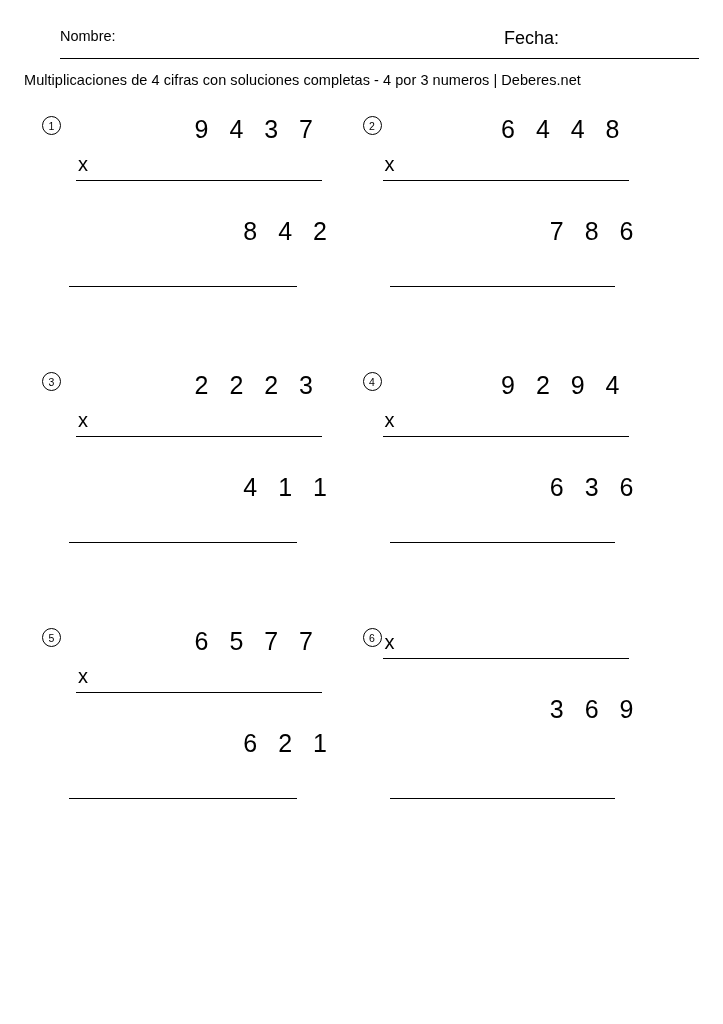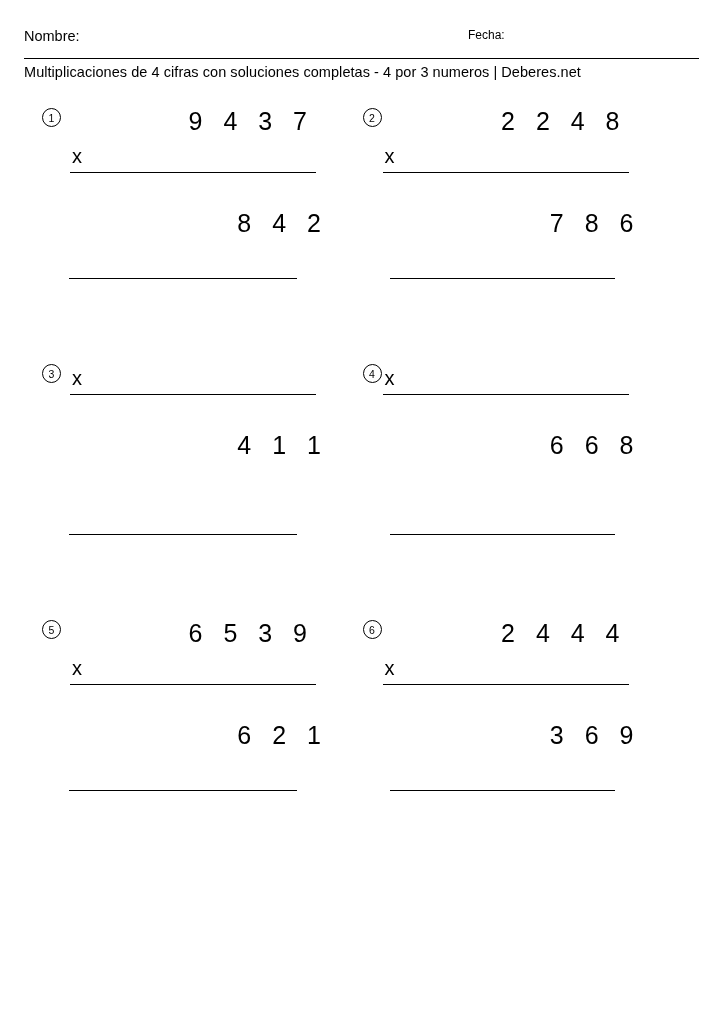--- a/index.html
+++ b/index.html
@@ -22,35 +22,36 @@
     box-sizing: border-box;
     padding: 0 24px;
   }
 
   
   .header-row {
     position: relative;
     height: 36px;
     margin-top: 22px;
     border-bottom: 1.3px solid #000;
+    margin-left: 36px;
   }
   .header-name {
     position: absolute;
     left: 0;
     top: 6px;
     font-size: 14.5px;
   }
   .header-date {
     position: absolute;
     left: 444px;
     top: 6px;
-    font-size: 12px;
+    font-size: 18px;
   }
   .subtitle {
-    margin-top: 5px;
+    margin-top: 13px;
     font-size: 14.5px;
     letter-spacing: 0.05px;
   }
 
   
   .grid {
     margin-top: 24px;
   }
   .prob-row {
     display: flex;
@@ -75,21 +76,21 @@
     font-size: 10.5px;
     line-height: 19px;
     text-align: center;
     box-sizing: border-box;
   }
   .prob-col-right .num-badge { left: 1px; }
 
   .calc {
     position: absolute;
     top: 0;
-    left: 46px;
+    left: 52px;
     width: 246px;
   }
   .prob-col-right .calc { left: 21px; }
 
   .line-top {
     text-align: right;
     font-size: 25px;
     letter-spacing: 7px;
     padding-right: 2px;
     height: 34px;
@@ -146,69 +147,70 @@
           <div class="line-bottom">
             <span class="mul-sign">x</span>
             <span>8 4 2</span>
           </div>
         </div>
         <div class="answer-rule"></div>
       </div>
       <div class="prob prob-col-right">
         <div class="num-badge">2</div>
         <div class="calc">
-          <div class="line-top">2 2 4 8</div>
+          <div class="line-top">6 4 4 8</div>
           <div class="line-bottom">
             <span class="mul-sign">x</span>
             <span>7 8 6</span>
           </div>
         </div>
         <div class="answer-rule"></div>
       </div>
     </div>
 
     <div class="prob-row">
       <div class="prob prob-col-left">
         <div class="num-badge">3</div>
         <div class="calc">
+          <div class="line-top">2 2 2 3</div>
           <div class="line-bottom">
             <span class="mul-sign">x</span>
             <span>4 1 1</span>
           </div>
         </div>
         <div class="answer-rule"></div>
       </div>
       <div class="prob prob-col-right">
         <div class="num-badge">4</div>
         <div class="calc">
-          <div class="line-bottom">
-            <span class="mul-sign">x</span>
-            <span>6 6 8</span>
+          <div class="line-top">9 2 9 4</div>
+          <div class="line-bottom">
+            <span class="mul-sign">x</span>
+            <span>6 3 6</span>
           </div>
         </div>
         <div class="answer-rule"></div>
       </div>
     </div>
 
     <div class="prob-row">
       <div class="prob prob-col-left">
         <div class="num-badge">5</div>
         <div class="calc">
-          <div class="line-top">6 5 3 9</div>
+          <div class="line-top">6 5 7 7</div>
           <div class="line-bottom">
             <span class="mul-sign">x</span>
             <span>6 2 1</span>
           </div>
         </div>
         <div class="answer-rule"></div>
       </div>
       <div class="prob prob-col-right">
         <div class="num-badge">6</div>
         <div class="calc">
-          <div class="line-top">2 4 4 4</div>
           <div class="line-bottom">
             <span class="mul-sign">x</span>
             <span>3 6 9</span>
           </div>
         </div>
         <div class="answer-rule"></div>
       </div>
     </div>
 
   </div>

